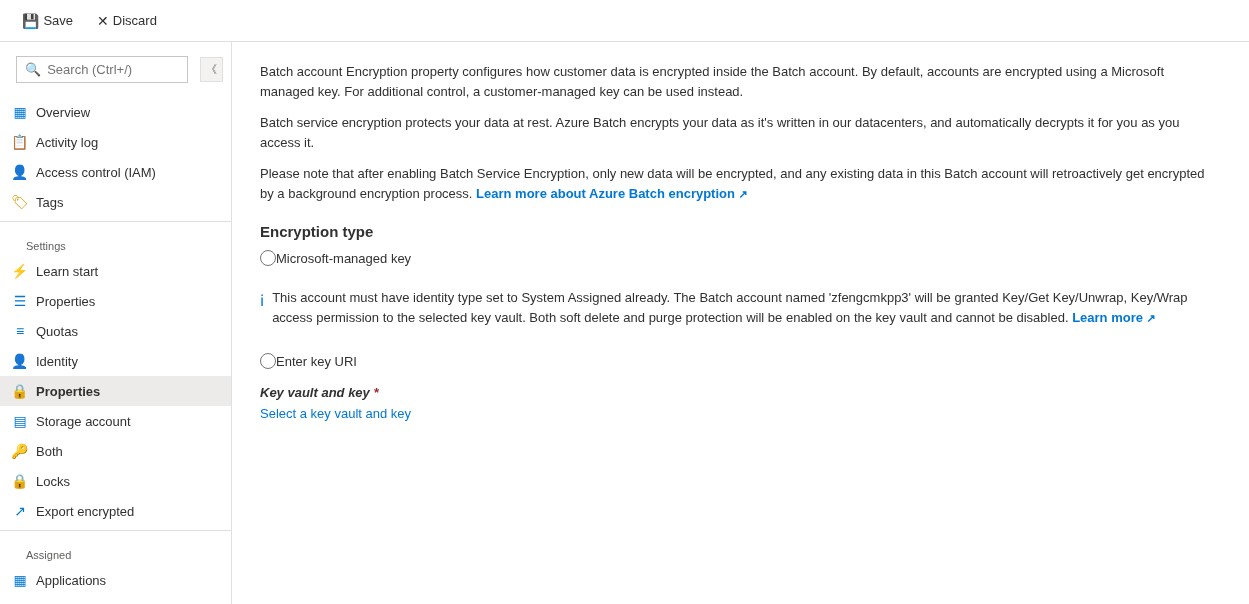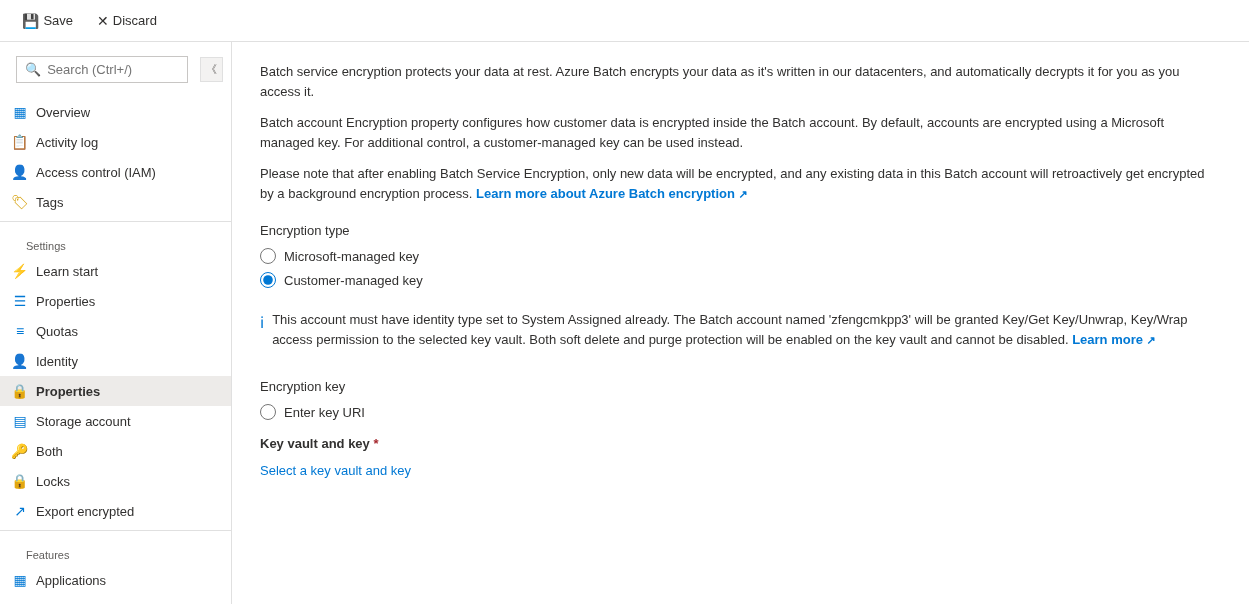--- a/index.html
+++ b/index.html
@@ -43,39 +43,39 @@
     }
 
     .description-text {
       font-size: 13px; color: #323130; line-height: 1.5; margin-bottom: 12px; max-width: 960px;
     }
 
     .link { color: #0078d4; text-decoration: none; cursor: pointer; font-weight: bold; }
     .external-link-icon { font-size: 11px; }
 
     .section-title {
-      font-size: 13px; font-weight: 400; margin: 20px 0 10px 0; color: #323130;
+      font-size: 15px; font-weight: 700; margin: 20px 0 10px 0; color: #323130;
     }
 
     .radio-group { display: flex; flex-direction: column; gap: 8px; margin-bottom: 12px; }
-    .radio-item { display: flex; align-items: center; gap: 8px; cursor: pointer; }
+    .radio-item { display: flex; align-items: center; cursor: pointer; }
     .radio-item input[type="radio"] { width: 16px; height: 16px; accent-color: #0078d4; cursor: pointer; }
     .radio-item label { font-size: 13px; color: #323130; cursor: pointer; }
 
     .info-box {
       display: flex; gap: 8px; background: #fff; padding: 10px 0; margin-bottom: 16px; max-width: 960px; align-items: flex-start;
     }
     .info-icon { color: #0078d4; font-size: 16px; flex-shrink: 0; margin-top: 1px; }
     .info-text { font-size: 13px; color: #323130; line-height: 1.5; }
 
     .key-vault-section { margin-top: 16px; }
     .required-star { color: #a4262c; }
 
     .key-vault-link {
-      color: #0078d4; text-decoration: none; font-size: 13px; cursor: pointer; display: inline-block; margin-top: 6px;
+      color: #0078d4; text-decoration: none; font-size: 13px; cursor: pointer; display: inline-block; margin-top: 0;
     }
 
     
     .sidebar::-webkit-scrollbar { width: 6px; }
     .sidebar::-webkit-scrollbar-thumb { background: #c8c6c4; border-radius: 3px; }
     .main-content::-webkit-scrollbar { width: 8px; }
     .main-content::-webkit-scrollbar-thumb { background: #c8c6c4; border-radius: 3px; }
 
     
     .icon-blue { color: #0078d4; }
@@ -163,81 +163,76 @@
         <span class="item-icon" style="font-size:14px; color:#0078d4;">🔒</span>
         <span class="item-label">Locks</span>
       </div>
       <div class="sidebar-item">
         <span class="item-icon" style="font-size:14px; color:#0078d4;">↗</span>
         <span class="item-label">Export encrypted</span>
       </div>
 
       <div class="sidebar-divider"></div>
 
-      <div class="sidebar-section-header">Features</div>
+      <div class="sidebar-section-header">Assigned</div>
 
       <div class="sidebar-item">
         <span class="item-icon" style="font-size:14px; color:#0078d4;">▦</span>
         <span class="item-label">Applications</span>
       </div>
       <div class="sidebar-item">
         <span class="item-icon" style="font-size:14px; color:#0078d4;">≡</span>
         <span class="item-label">Pools</span>
       </div>
 
     </div>
   </div>
 
   <div class="main-content">
 
+    <p class="description-text">Batch account Encryption property configures how customer data is encrypted inside the Batch account. By default, accounts are encrypted using a Microsoft managed key. For additional control, a customer-managed key can be used instead.</p>
     <p class="description-text">Batch service encryption protects your data at rest. Azure Batch encrypts your data as it's written in our datacenters, and automatically decrypts it for you as you access it.</p>
-    <p class="description-text">Batch account Encryption property configures how customer data is encrypted inside the Batch account. By default, accounts are encrypted using a Microsoft managed key. For additional control, a customer-managed key can be used instead.</p>
     <p class="description-text">
       <span>Please note that after enabling Batch Service Encryption, only new data will be encrypted, and any existing data in this Batch account will retroactively get encrypted by a background encryption process.</span>
       <a class="link">
         <span>Learn more about Azure Batch encryption</span>
         <span class="external-link-icon"> ↗</span>
       </a>
     </p>
 
     <div class="section-title">Encryption type</div>
 
     <div class="radio-group">
       <div class="radio-item">
         <input type="radio" name="encryptionType" id="mskey" style="">
         <label for="mskey">Microsoft-managed key</label>
-      </div>
-      <div class="radio-item">
-        <input type="radio" name="encryptionType" id="cmkey" checked="" style="">
-        <label for="cmkey">Customer-managed key</label>
       </div>
     </div>
 
     <div class="info-box">
       <span class="info-icon">ℹ</span>
       <div class="info-text">
         <span>This account must have identity type set to System Assigned already. The Batch account named 'zfengcmkpp3' will be granted Key/Get Key/Unwrap, Key/Wrap access permission to the selected key vault. Both soft delete and purge protection will be enabled on the key vault and cannot be disabled.</span>
         <a class="link">
           <span>Learn more</span>
           <span class="external-link-icon"> ↗</span>
         </a>
       </div>
     </div>
 
-    <div class="section-title">Encryption key</div>
 
     <div class="radio-group">
       <div class="radio-item">
         <input type="radio" name="encryptionKey" id="enteruri" style="">
         <label for="enteruri">Enter key URI</label>
       </div>
     </div>
 
     <div class="key-vault-section">
-      <div style="font-size:13px; font-weight:600; color:#323130; margin-bottom:6px;">
+      <div style="font-size:13px; font-weight:600; color:#323130; margin-bottom:6px;font-style:italic;">
         <span>Key vault and key</span>
         <span class="required-star">*</span>
       </div>
       <a class="key-vault-link">Select a key vault and key</a>
     </div>
 
   </div>
 </div>
 
 </body></html>

